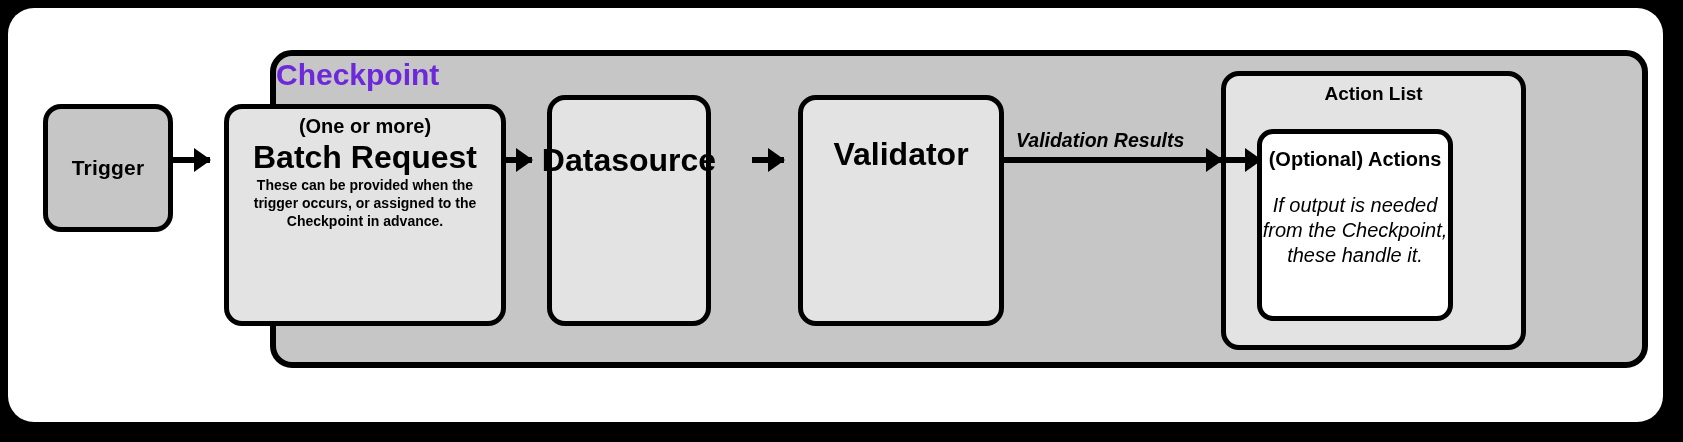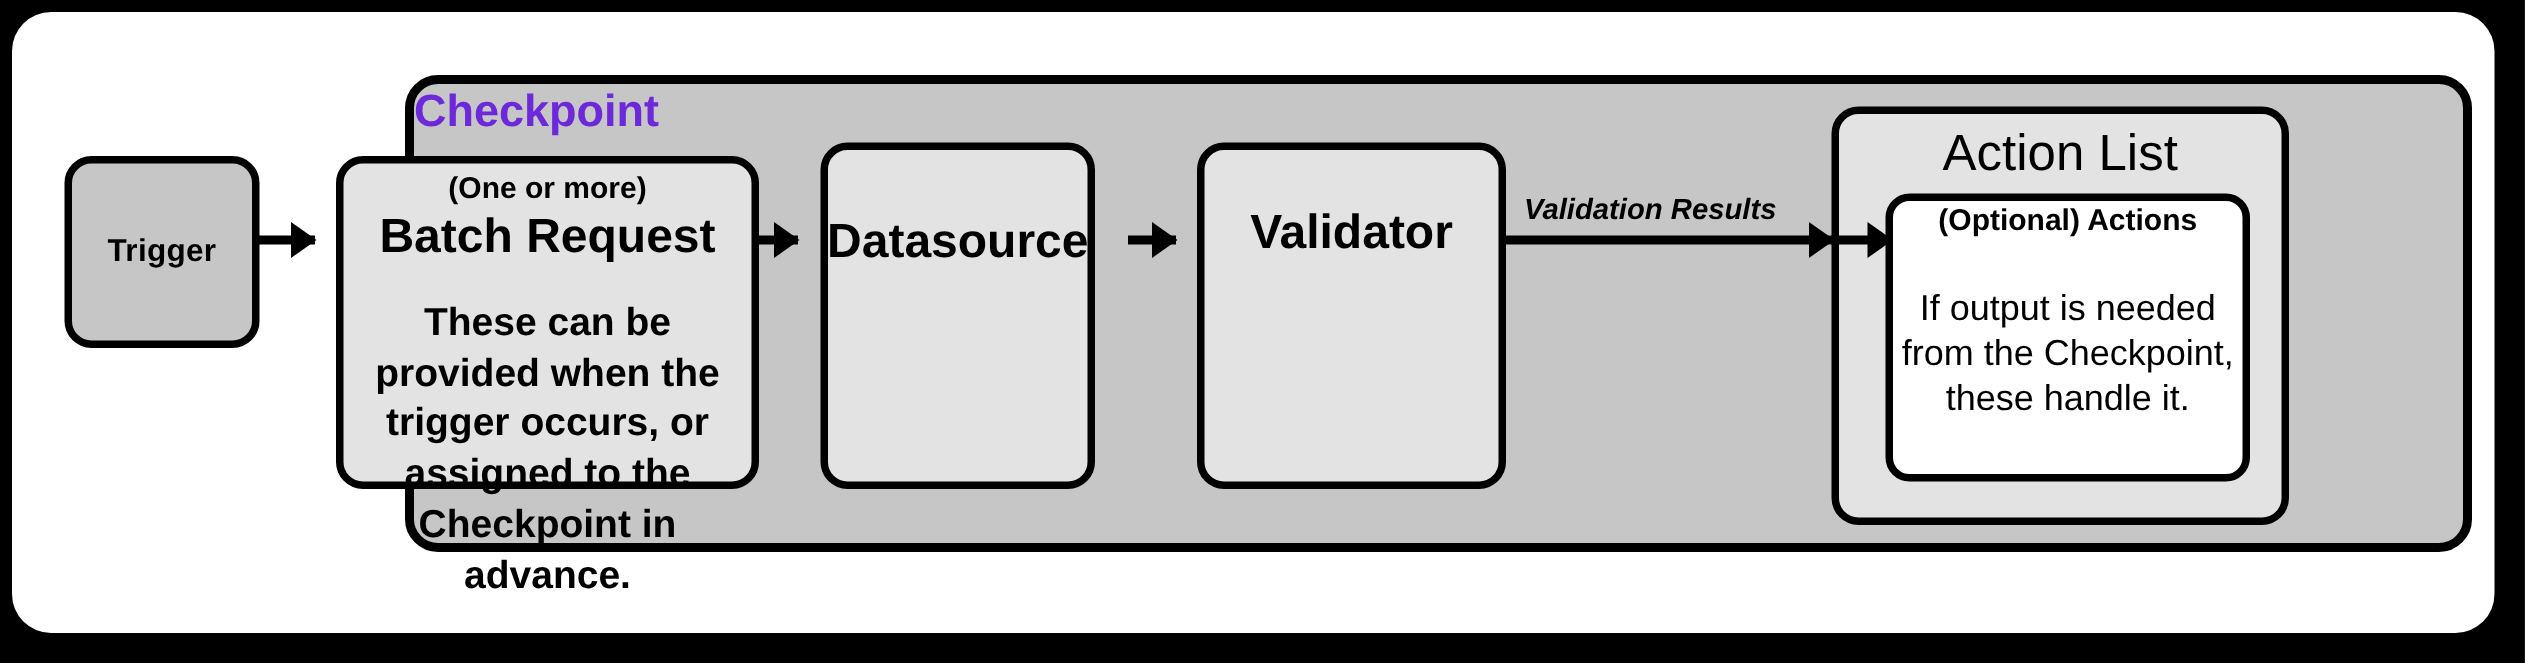--- a/index.html
+++ b/index.html
@@ -100,31 +100,30 @@
     line-height: 1.1;
     margin-top: 2px;
   }
   .batch .title {
     font-size: 32px;
     font-weight: bold;
     line-height: 1.12;
     margin-top: 3px;
   }
   .batch .desc {
-    font-size: 26px;
+    font-size: 14px;
     font-weight: bold;
     line-height: 1.3;
-    margin-top: 22px;
   }
 
   
   .datasource {
     left: 539px;
     top: 87px;
-    width: 183px;
+    width: 164px;
     height: 231px;
     background: #e3e3e3;
     justify-content: flex-start;
     padding-top: 42px;
   }
   .validator {
     left: 790px;
     top: 87px;
     width: 206px;
     height: 231px;
@@ -141,50 +140,51 @@
   .action-list {
     left: 1213px;
     top: 63px;
     width: 305px;
     height: 279px;
     background: #e3e3e3;
     justify-content: flex-start;
     padding-top: 8px;
   }
   .action-list .al-title {
-    font-size: 34px;
-    font-weight: normal;
+    font-size: 19px;
+    font-weight: bold;
     line-height: 1.1;
   }
   .actions-inner {
     position: absolute;
     left: 31px;
     top: 53px;
-    width: 243px;
+    width: 196px;
     height: 192px;
     background: #ffffff;
     border: 5px solid #000000;
     border-radius: 16px;
     box-sizing: border-box;
     display: flex;
     flex-direction: column;
     align-items: center;
     text-align: center;
-    padding-top: 2px;
+    padding-top: 14px;
     color: #000000;
   }
   .actions-inner .ai-title {
     font-size: 20px;
     font-weight: bold;
   }
   .actions-inner .ai-desc {
-    font-size: 24px;
+    font-size: 20px;
     font-weight: normal;
     line-height: 1.25;
-    margin-top: 32px;
+    margin-top: 22px;
+    font-style: italic;
   }
 
   
   .arrow {
     position: absolute;
     height: 6px;
     background: #000000;
   }
   .arrow::after {
     content: "";

